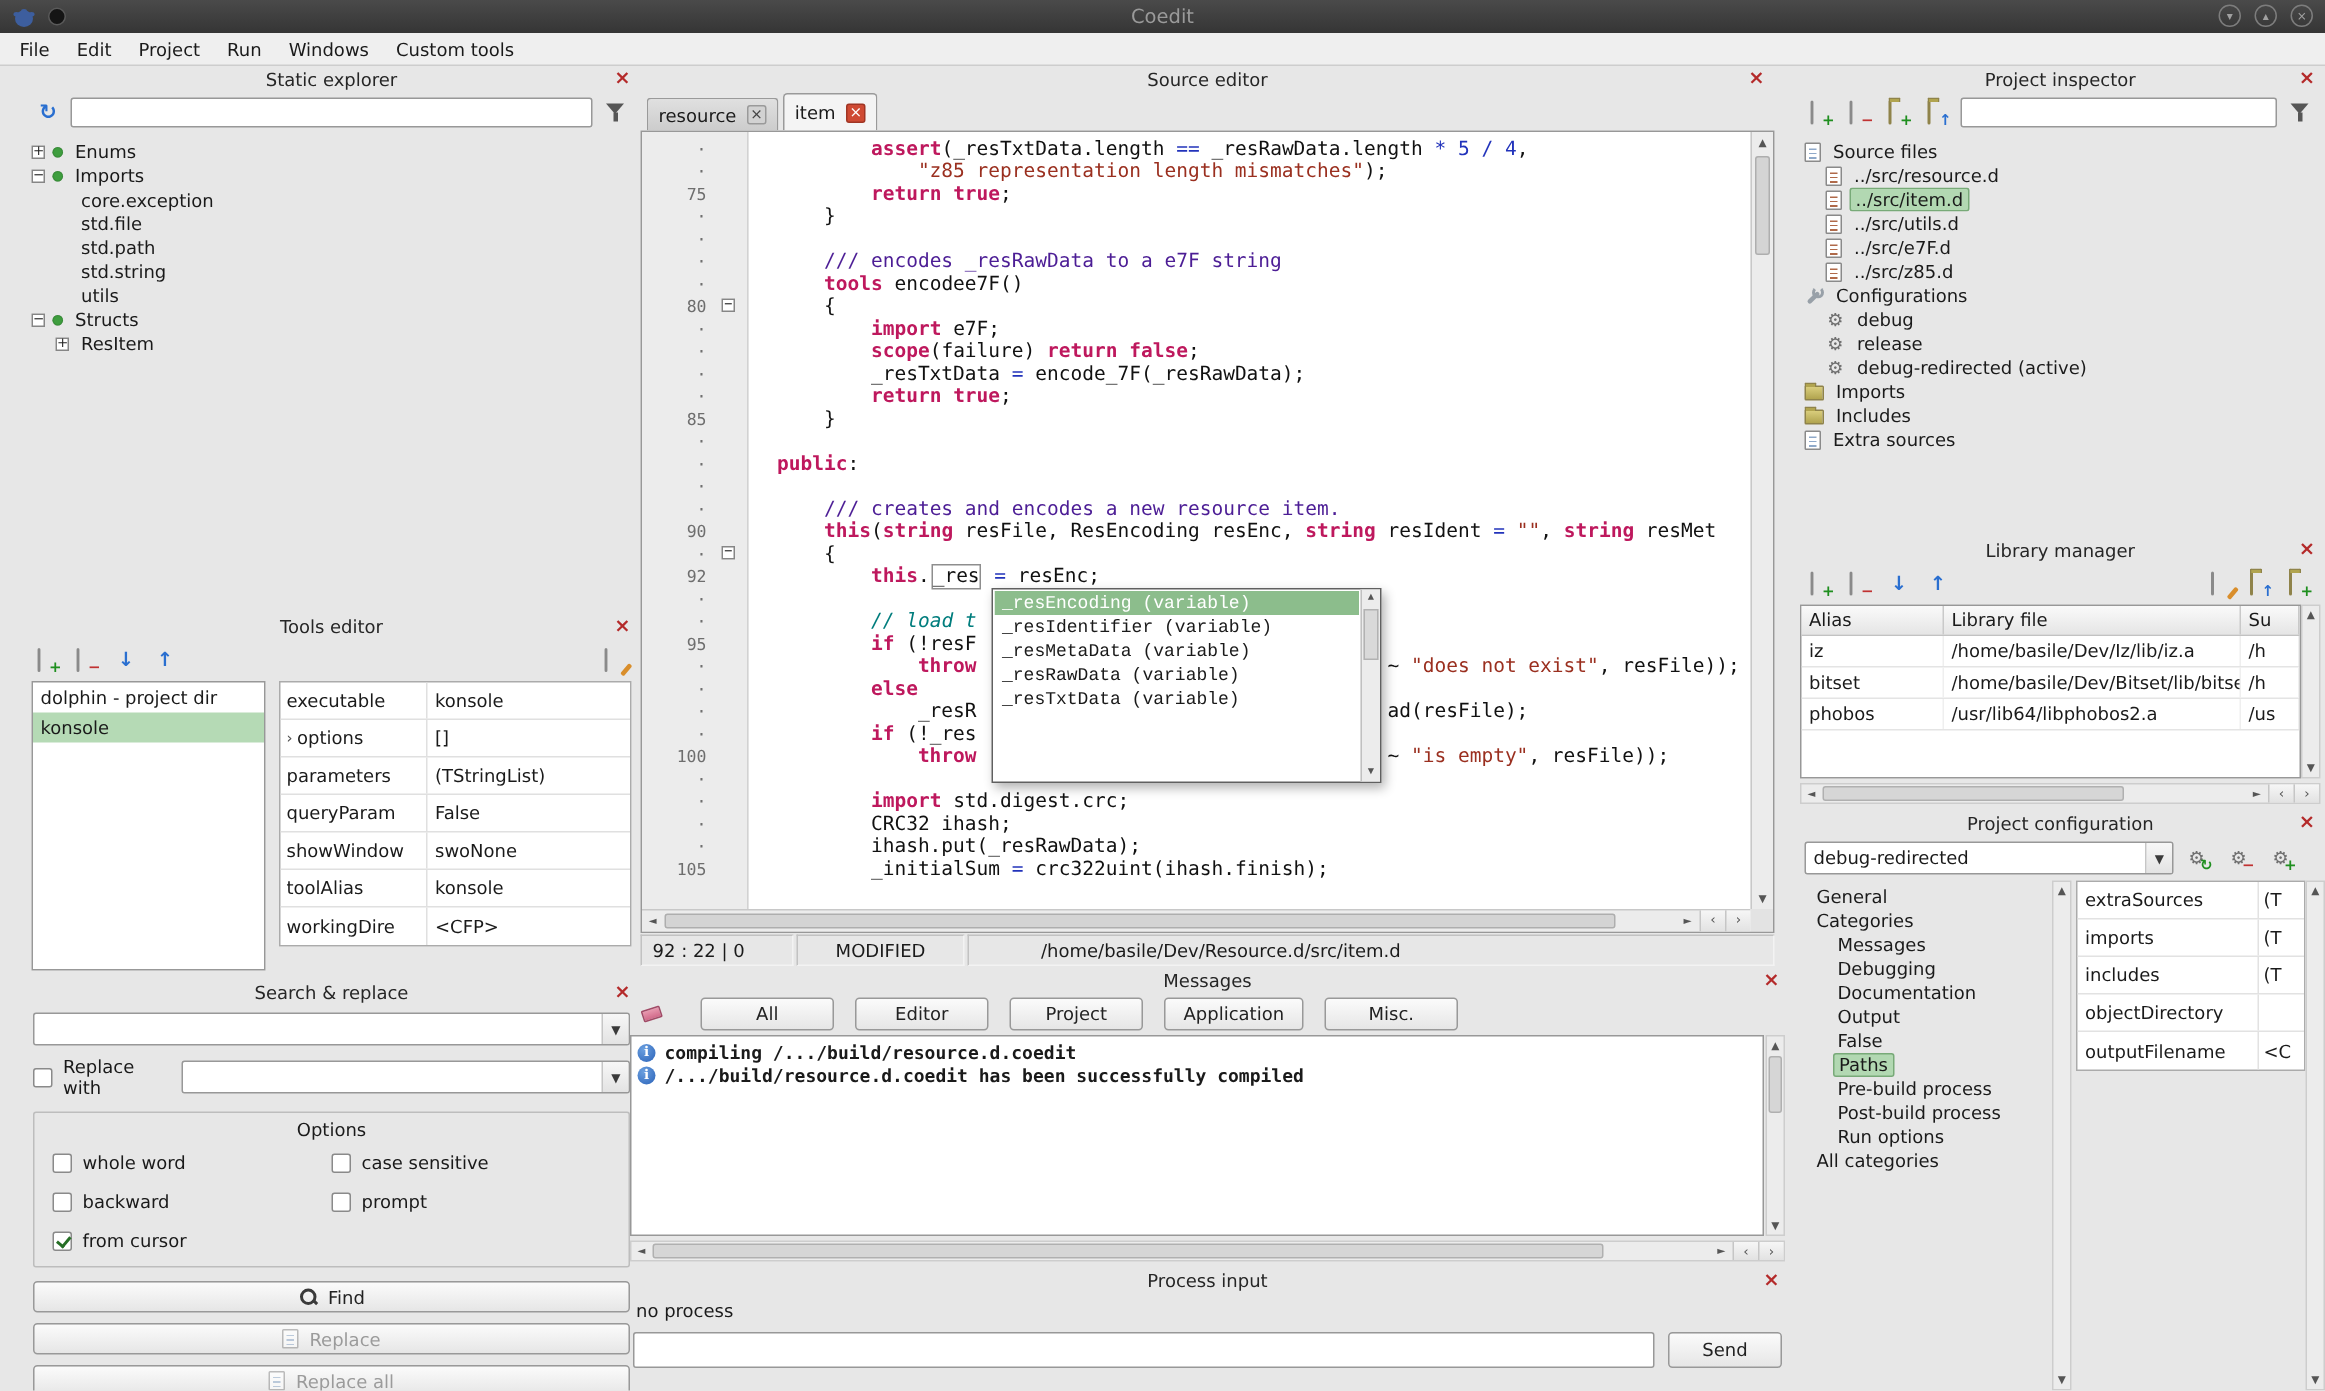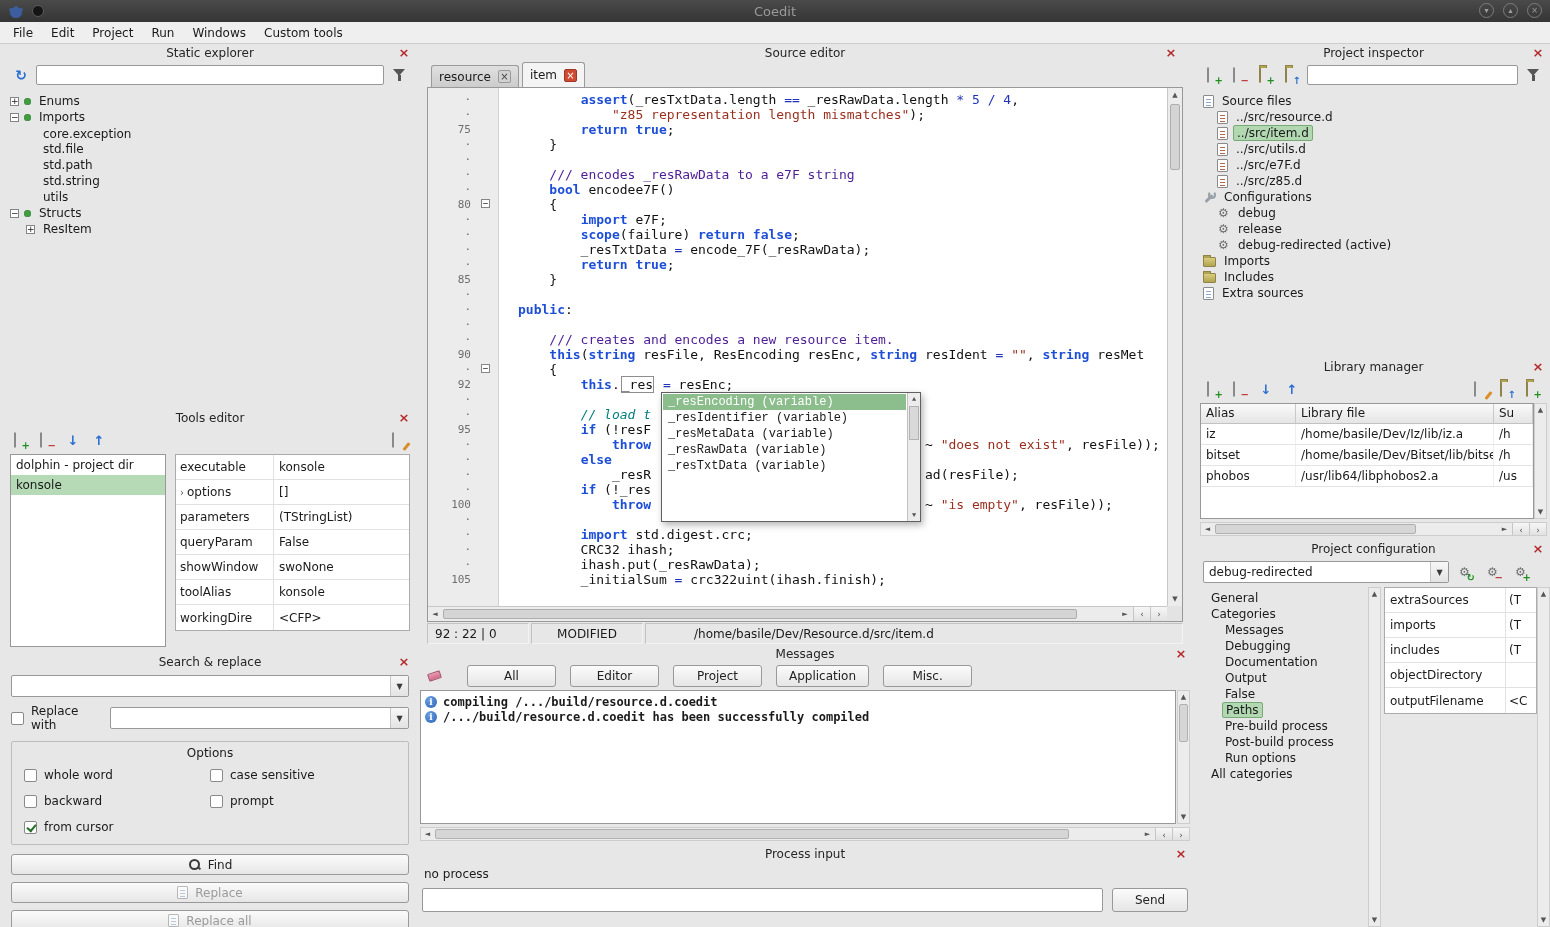--- a/index.html
+++ b/index.html
@@ -14,21 +14,21 @@
   .appdot{width:12px;height:12px;margin-left:10px;border-radius:50%;background:#151515;border:1px solid #5a5a5a;z-index:2}
   .winbtns{position:absolute;right:8px;top:3px;display:flex;gap:9px}
   .wbtn{width:15px;height:15px;border:1px solid #7d7d7d;border-radius:50%;color:#a0a0a0;font-size:8px;line-height:13px;text-align:center}
 
   
   .menubar{position:absolute;top:22px;left:0;width:100%;height:22px;background:#efefef;border-bottom:1px solid #cdcdcd;display:flex;align-items:center;padding-left:6px}
   .mitem{padding:3px 9px 3px 7px;margin-right:2px}
 
   
   .col{position:absolute;top:44px;bottom:0;display:flex;flex-direction:column}
-  #col-left{left:4px;width:412px}
+  #col-left{left:15px;width:412px}
   #col-mid{left:417px;width:776px}
   #col-right{left:1197px;width:353px}
   .panel{display:flex;flex-direction:column;min-height:0;position:relative}
   .phead{height:17px;flex:none;position:relative;display:flex;align-items:center;justify-content:center}
   .ptitle{color:#262626}
   .pclose{position:absolute;right:5px;top:1px;width:14px;height:15px;color:#b42a2a;font-size:13px;font-weight:bold;line-height:15px;text-align:center}
   .pclose::before{content:"×"}
 
   
   .tbar{flex:none;display:flex;align-items:center;gap:4px;padding:3px 6px}
@@ -121,21 +121,21 @@
   .code{position:absolute;left:0;top:0;right:15px;bottom:15px;overflow:hidden;padding-top:4px;
         font-family:"DejaVu Sans Mono","Liberation Mono",monospace;font-size:13px;line-height:15px}
   .code::before{content:"";position:absolute;left:0;top:0;bottom:0;width:70px;background:#ececec;border-right:1px solid #d2d2d2}
   .cl{display:flex;height:15px;white-space:pre;position:relative}
   .gut{width:48px;flex:none;color:#6e6e6e;font-size:11px;text-align:right;padding-right:5px}
   .fold{width:22px;flex:none;position:relative}
   .foldbox{position:absolute;left:5px;top:2px;width:9px;height:9px;border:1px solid #868686;background:#fff;font-size:9px;line-height:7px;text-align:center;color:#222}
   .ct{padding-left:20px}
   .gap{display:inline-block}
   .tk-p{color:#111}
-  .tk-k{color:#1d4ed8;font-weight:bold}
+  .tk-k{color:#be185d;font-weight:bold}
   .tk-c{color:#4c1d95}
   .tk-ci{color:#007d7d;font-style:italic}
   .tk-s{color:#9a2f1f}
   .tk-n{color:#2233bb}
   .tk-o{color:#2233bb}
   .tk-box{color:#111;border:1px solid #8e8e8e;margin:0 1px}
   .popup{position:absolute;left:233px;top:304px;width:260px;height:130px;background:#fff;border:1px solid #606060;
          box-shadow:2px 3px 7px rgba(0,0,0,.3);z-index:4;font-family:Liberation Mono, monospace;font-size:12px}
   .pop-items{position:absolute;left:1px;top:1px;right:14px;bottom:1px;overflow:hidden}
   .pop-item{height:16px;line-height:16px;padding-left:5px;white-space:pre;overflow:hidden}
@@ -431,21 +431,21 @@
         </div>
       </div>
     <div class="editor">
       <div class="code" id="ed-lines">
           <div class="cl"><span class="gut">·</span><span class="fold"></span><span class="ct"><span class="tk-p">        </span><span class="tk-k">assert</span><span class="tk-p">(_resTxtData.length </span><span class="tk-o">==</span><span class="tk-p"> _resRawData.length </span><span class="tk-o">*</span><span class="tk-p"> </span><span class="tk-n">5</span><span class="tk-p"> </span><span class="tk-o">/</span><span class="tk-p"> </span><span class="tk-n">4</span><span class="tk-p">,</span></span></div>
           <div class="cl"><span class="gut">·</span><span class="fold"></span><span class="ct"><span class="tk-p">            </span><span class="tk-s">"z85 representation length mismatches"</span><span class="tk-p">);</span></span></div>
           <div class="cl"><span class="gut">75</span><span class="fold"></span><span class="ct"><span class="tk-p">        </span><span class="tk-k">return</span><span class="tk-p"> </span><span class="tk-k">true</span><span class="tk-p">;</span></span></div>
           <div class="cl"><span class="gut">·</span><span class="fold"></span><span class="ct"><span class="tk-p">    }</span></span></div>
           <div class="cl"><span class="gut">·</span><span class="fold"></span><span class="ct"></span></div>
           <div class="cl"><span class="gut">·</span><span class="fold"></span><span class="ct"><span class="tk-p">    </span><span class="tk-c">/// encodes _resRawData to a e7F string</span></span></div>
-          <div class="cl"><span class="gut">·</span><span class="fold"></span><span class="ct"><span class="tk-p">    </span><span class="tk-k">bool</span><span class="tk-p"> encodee7F()</span></span></div>
+          <div class="cl"><span class="gut">·</span><span class="fold"></span><span class="ct"><span class="tk-p">    </span><span class="tk-k">tools</span><span class="tk-p"> encodee7F()</span></span></div>
           <div class="cl"><span class="gut">80</span><span class="fold"><span class="foldbox">−</span></span><span class="ct"><span class="tk-p">    {</span></span></div>
           <div class="cl"><span class="gut">·</span><span class="fold"></span><span class="ct"><span class="tk-p">        </span><span class="tk-k">import</span><span class="tk-p"> e7F;</span></span></div>
           <div class="cl"><span class="gut">·</span><span class="fold"></span><span class="ct"><span class="tk-p">        </span><span class="tk-k">scope</span><span class="tk-p">(failure) </span><span class="tk-k">return</span><span class="tk-p"> </span><span class="tk-k">false</span><span class="tk-p">;</span></span></div>
           <div class="cl"><span class="gut">·</span><span class="fold"></span><span class="ct"><span class="tk-p">        _resTxtData </span><span class="tk-o">=</span><span class="tk-p"> encode_7F(_resRawData);</span></span></div>
           <div class="cl"><span class="gut">·</span><span class="fold"></span><span class="ct"><span class="tk-p">        </span><span class="tk-k">return</span><span class="tk-p"> </span><span class="tk-k">true</span><span class="tk-p">;</span></span></div>
           <div class="cl"><span class="gut">85</span><span class="fold"></span><span class="ct"><span class="tk-p">    }</span></span></div>
           <div class="cl"><span class="gut">·</span><span class="fold"></span><span class="ct"></span></div>
           <div class="cl"><span class="gut">·</span><span class="fold"></span><span class="ct"><span class="tk-k">public</span><span class="tk-p">:</span></span></div>
           <div class="cl"><span class="gut">·</span><span class="fold"></span><span class="ct"></span></div>
           <div class="cl"><span class="gut">·</span><span class="fold"></span><span class="ct"><span class="tk-p">    </span><span class="tk-c">/// creates and encodes a new resource item.</span></span></div>

